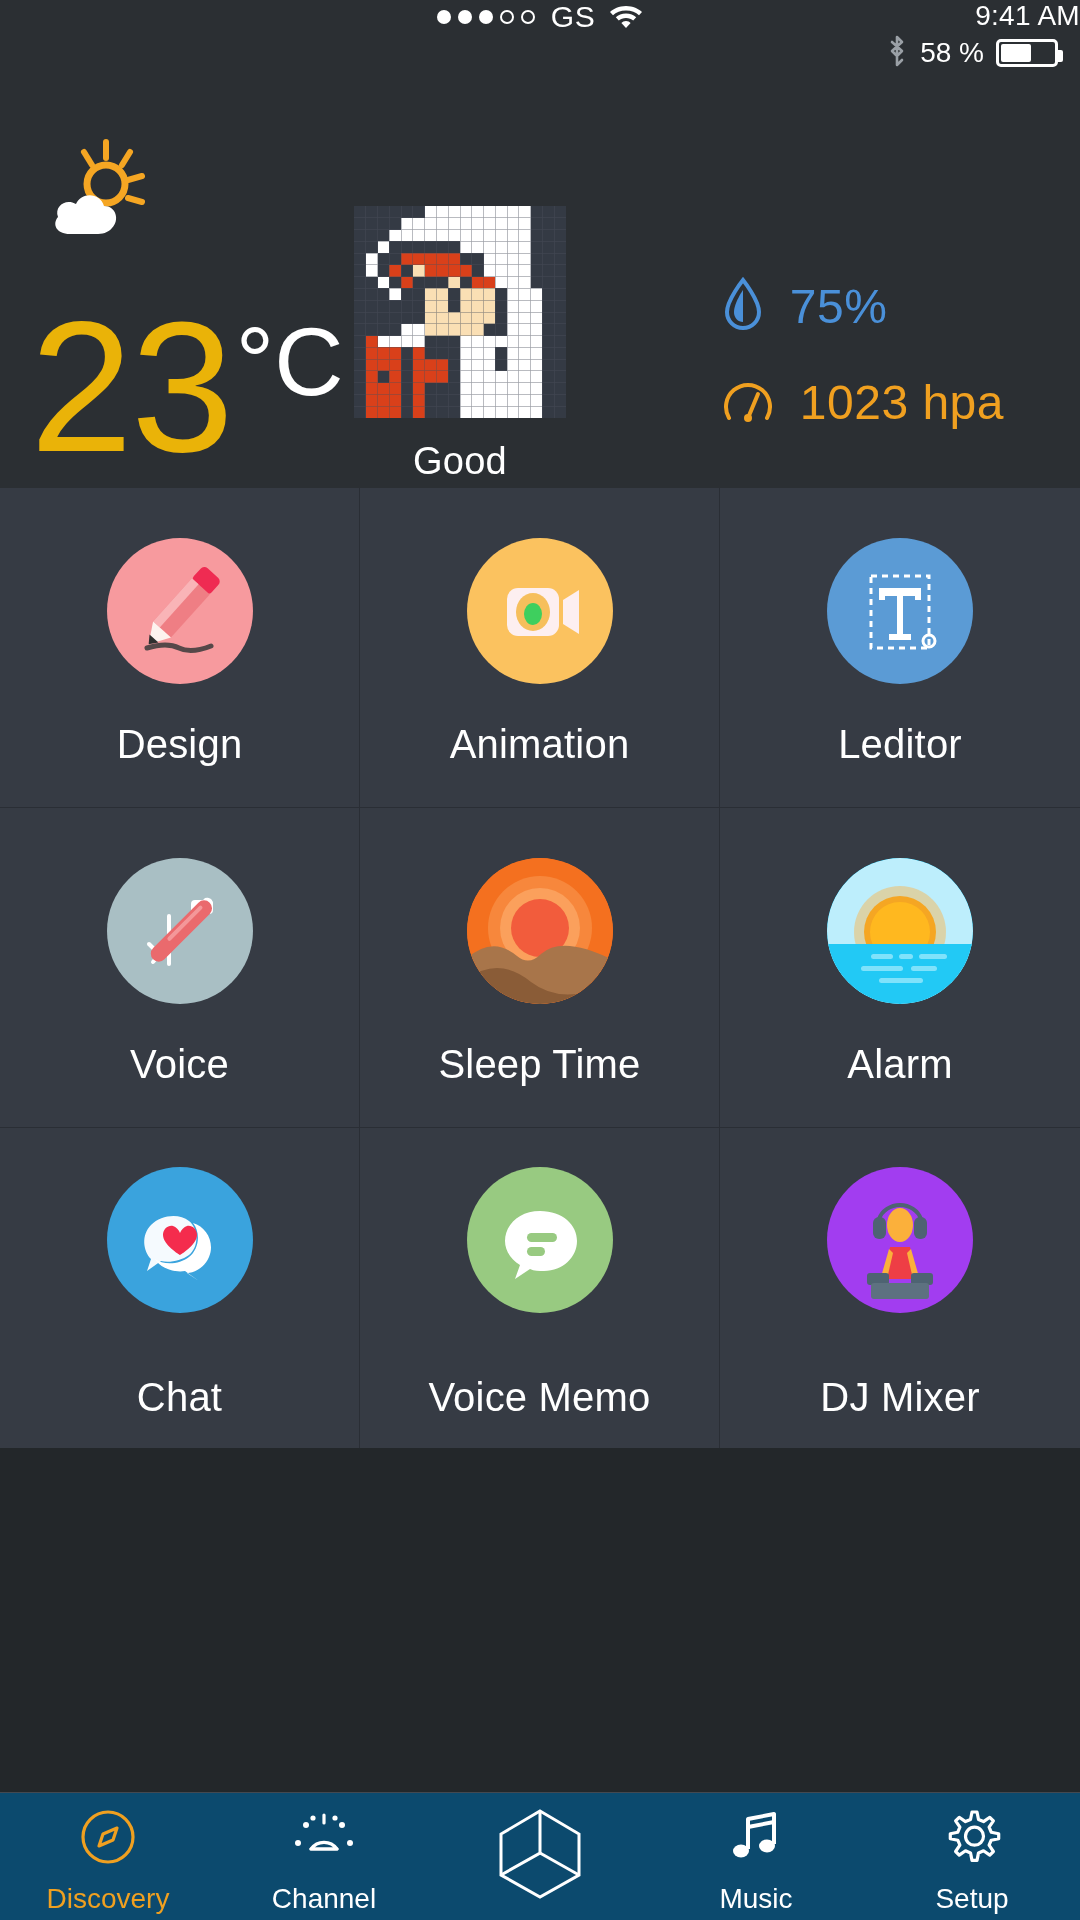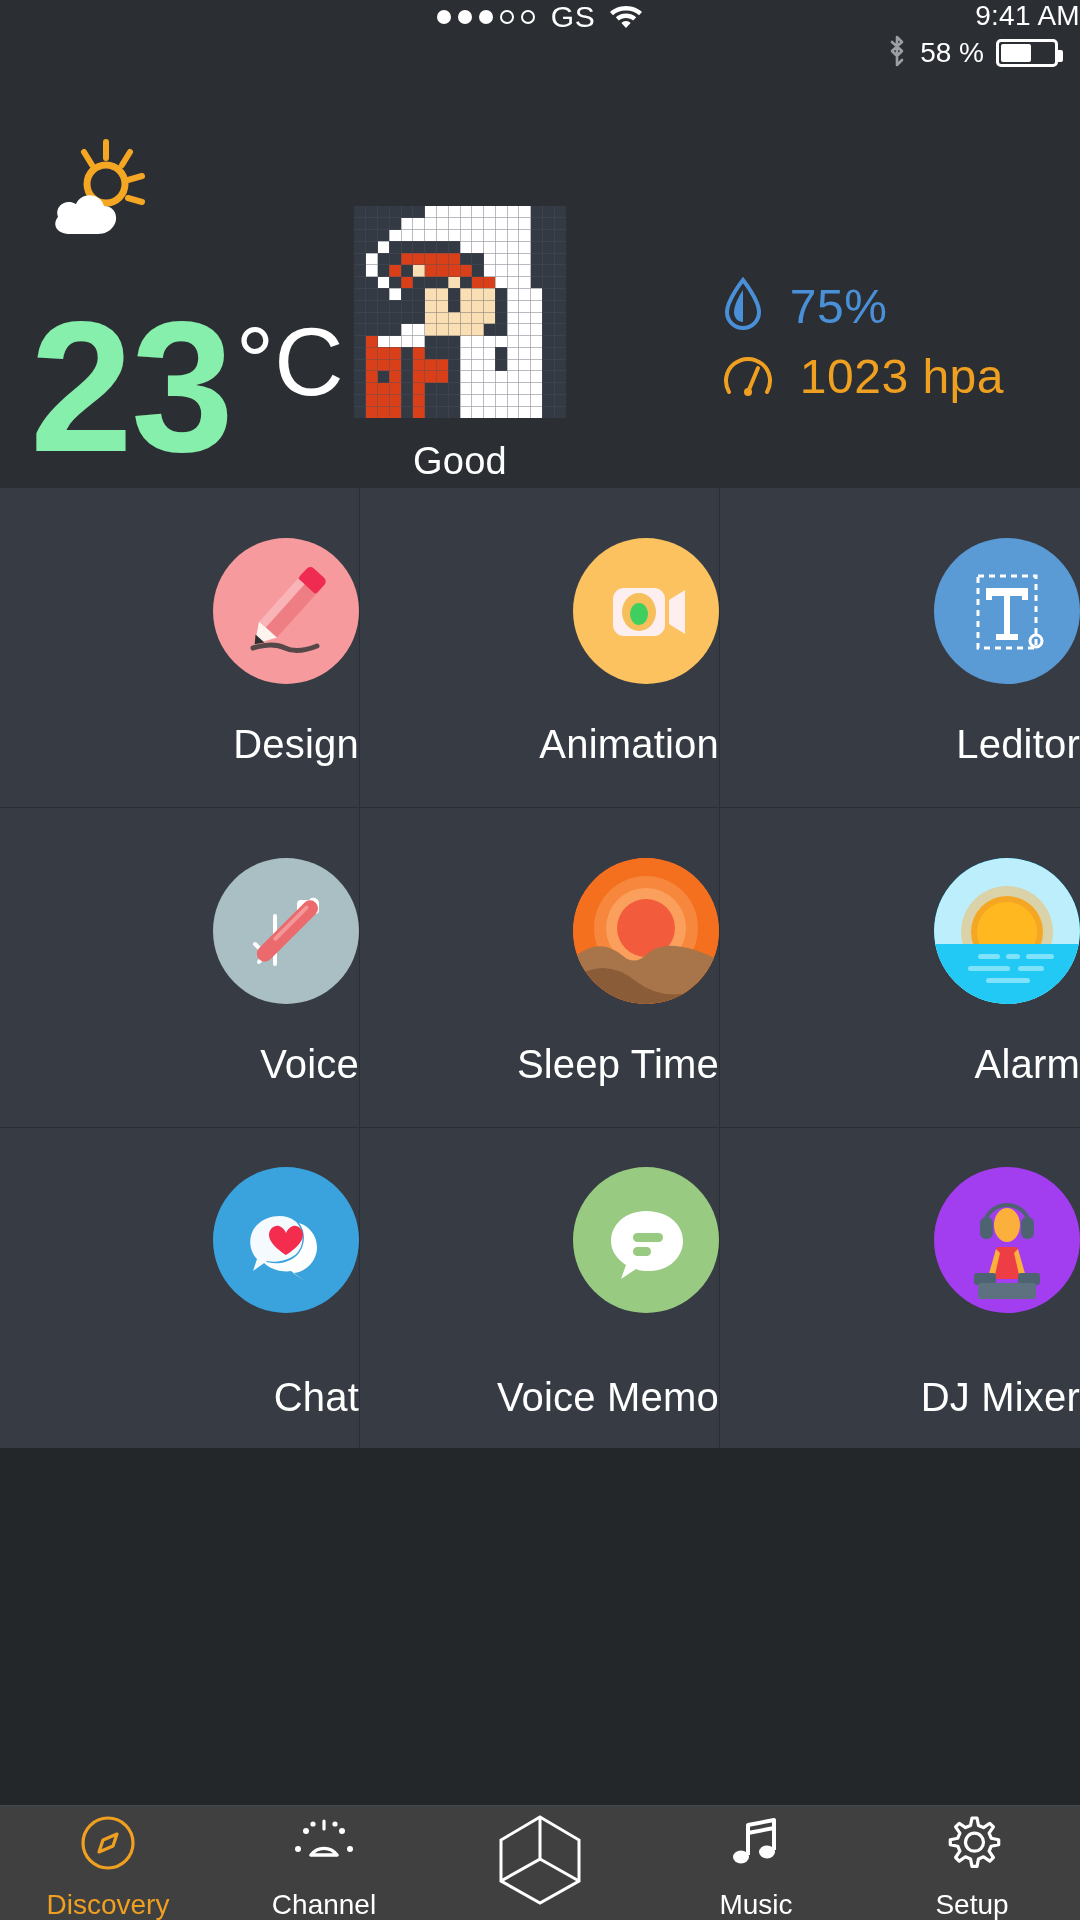--- a/index.html
+++ b/index.html
@@ -47,74 +47,74 @@
   
   .weather{
     height:432px; width:100%; background:#2b2f33; position:relative;
   }
   .wx-cloudsun{ position:absolute; left:46px; top:82px; }
   .temp-wrap{
     position:absolute; left:30px; top:250px;
     display:flex; align-items:flex-start;
   }
   .temp-num{
-    font-size:185px; line-height:.88; font-weight:700; color:#86efac;
+    font-size:185px; line-height:.88; font-weight:400; color:#eab308;
     letter-spacing:-2px;
   }
   .temp-unit{
     font-size:96px; line-height:1; font-weight:300; color:#fff;
     margin-top:8px; margin-left:4px; position:relative;
   }
   .avatar-wrap{
     position:absolute; left:352px; top:150px; text-align:center; width:216px;
   }
   .avatar{ width:216px; height:212px; display:block; }
   .greeting{
     margin-top:22px; font-size:38px; font-weight:400; color:#ffffff;
     letter-spacing:.2px;
   }
   .stats{
     position:absolute; right:76px; top:220px;
-    display:flex; flex-direction:column; gap:12px;
+    display:flex; flex-direction:column; gap:38px;
   }
   .stat{ display:flex; align-items:center; gap:26px; }
   .stat-val{ font-size:48px; font-weight:400; letter-spacing:.5px; }
   .stat.humidity .stat-val{ color:#4a90d9; }
   .stat.pressure .stat-val{ color:#f0a020; }
 
   
   .grid{
     position:absolute; top:488px; left:0; width:1080px; height:960px;
     display:grid; grid-template-columns:repeat(3,1fr); grid-template-rows:repeat(3,1fr);
     background:#363b44;
   }
   .cell{
-    display:flex; flex-direction:column; align-items:flex-end; justify-content:center;
+    display:flex; flex-direction:column; align-items:center; justify-content:center;
     border-right:1px solid #2a2e35; border-bottom:1px solid #2a2e35;
     position:relative; padding-top:10px;
   }
   .cell:nth-child(3n){ border-right:none; }
   .cell:nth-child(n+7){ border-bottom:none;gap:24px; }
   .icon-circle{
     width:146px; height:146px; border-radius:50%;
     display:flex; align-items:center; justify-content:center;
     overflow:hidden; position:relative;
   }
   .app-label{
     margin-top:38px; font-size:40px; font-weight:400; color:#ffffff;
     letter-spacing:.2px;
   }
 
   
   .tabbar{
     position:absolute; bottom:0; left:0; width:1080px; height:472px;
   }
   .tabbar-inner{
-    position:absolute; bottom:0; left:0; width:1080px; height:115px;
-    background:#404040; border-top:1px solid #434951;
+    position:absolute; bottom:0; left:0; width:1080px; height:128px;
+    background:#0c4a6e; border-top:1px solid #434951;
     display:flex;
     margin-top:46px;
   }
   .tab{
     flex:1; display:flex; flex-direction:column; align-items:center; justify-content:center;
     gap:10px; padding-top:6px;
   }
   .tab-label{ font-size:28px; color:#ffffff; }
   .tab.active .tab-label{ color:#f0a020; }
 </style>

